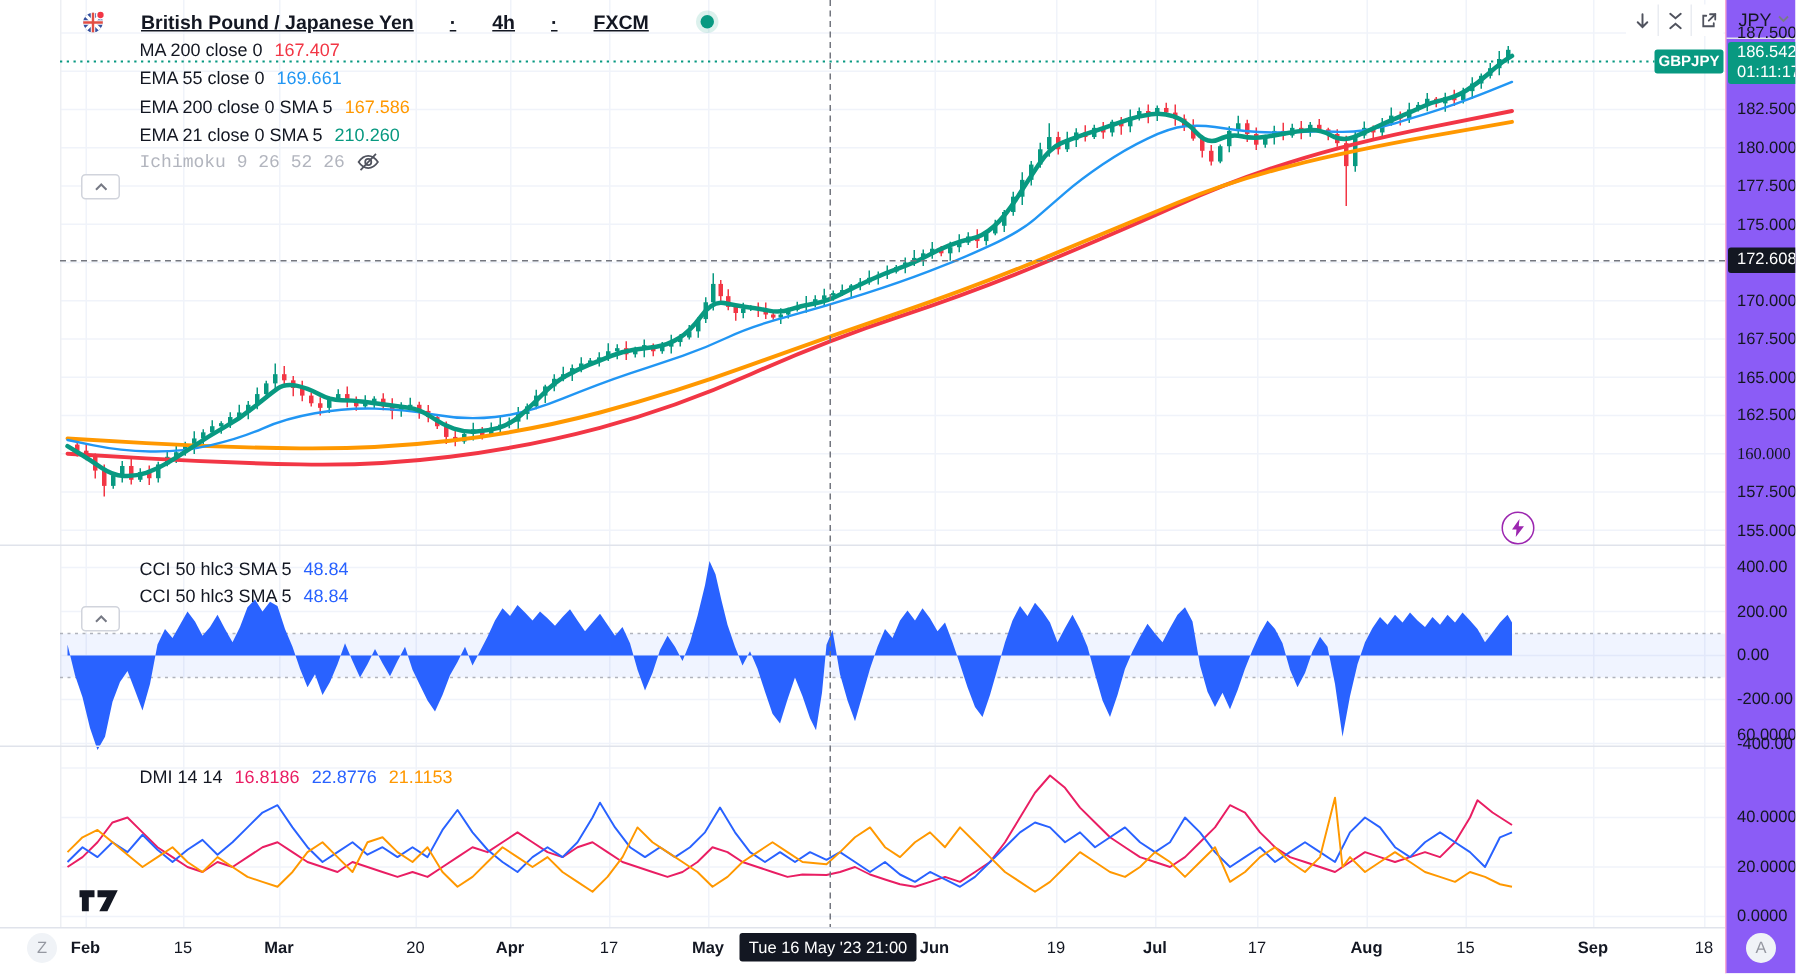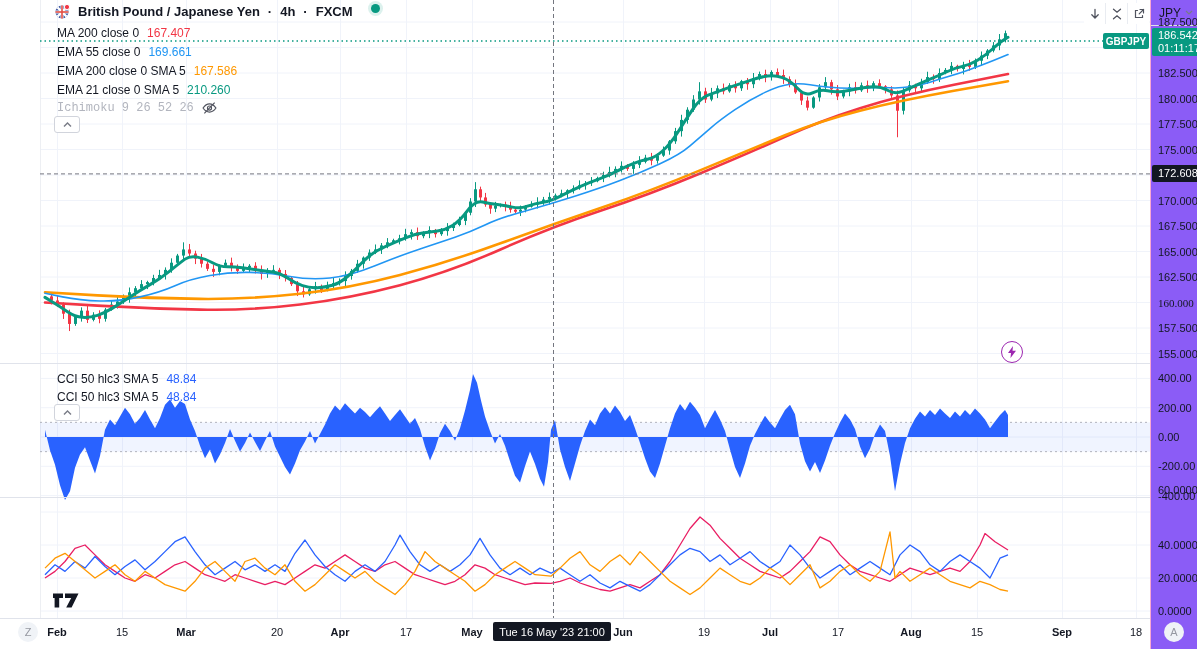--- a/index.html
+++ b/index.html
@@ -1,28 +1,28 @@
 <!DOCTYPE html>
 <html><head>
 <meta charset="utf-8">
 <style>
   html,body{margin:0;padding:0;background:#fff;}
   .app{position:relative;width:1197px;height:649px;background:#fff;overflow:hidden;
        font-family:"Liberation Sans","DejaVu Sans",sans-serif;color:#131722;-webkit-font-smoothing:antialiased;}
   #chart-svg{position:absolute;left:0;top:0;}
   
-  .hdr{position:absolute;left:55px;top:4px;display:flex;gap:8px;height:20px;z-index:5;}
+  .hdr{position:absolute;left:55px;top:4px;display:flex;align-items:center;gap:24px;height:20px;z-index:5;text-decoration:underline;}
   .hdr .title{font-size:13px;font-weight:700;}
   .hdr .sep{font-size:13px;font-weight:700;}
   .status-dot{width:9px;height:9px;border-radius:50%;background:#089981;box-shadow:0 0 0 3px rgba(8,153,129,.14);margin:0 8px 0 10px;}
   .ohlc{display:flex;gap:7px;font-size:12px;align-items:center;}
   .ohlc .lbl{color:#131722;}
   .ohlc .val{color:#089981;}
   
-  .ind-row{position:absolute;left:57px;display:flex;gap:8px;font-size:12px;align-items:center;height:16px;z-index:5;white-space:nowrap;}
+  .ind-row{position:absolute;left:57px;display:flex;gap:8px;font-size:12px;align-items:center;height:16px;z-index:5;white-space:nowrap;padding-left:36px;}
   .ind-row .muted{color:#b2b5be;}
   .collapse-btn{position:absolute;left:54px;width:24px;height:15px;border:1px solid #d1d4dc;border-radius:3px;
       background:#fff;display:flex;align-items:center;justify-content:center;z-index:5;cursor:pointer;}
   
   .axis-col{position:absolute;left:1150px;top:0;width:47px;height:649px;background:#8b5cf6;border-left:1px solid #f9a8d4;z-index:6;}
   .jpy-cell{position:absolute;left:0;top:0;width:47px;height:26px;border-bottom:1px solid #e0e3eb;display:flex;align-items:center;
       justify-content:space-between;padding:0 5px 0 8px;box-sizing:border-box;font-size:12px;cursor:pointer;}
   .alabel{position:absolute;left:7px;font-size:11px;color:#131722;white-space:nowrap;}
   .countdown-badge{position:absolute;left:1px;top:28px;width:45px;background:#089981;color:#fff;border-radius:2px;
       font-size:11px;line-height:13px;padding:1px 0 1px 6px;z-index:7;}
@@ -499,20 +499,26 @@
   <div class="ind-row" style="top:389px;">
     <span>CCI 50 hlc3 SMA 5</span>
     <span style="color: rgb(41, 98, 255);">48.84</span>
   </div>
   <div class="collapse-btn" style="top:404px;">
     <svg width="9" height="6" viewBox="0 0 9 6" fill="none" stroke="#787b86" stroke-width="1.4">
         <path d="M1 4.5 4.5 1 8 4.5"></path>
       </svg>
   </div>
 
+  <div class="ind-row" style="top:510px;">
+    <span>DMI 14 14</span>
+    <span style="color: rgb(233, 30, 99);">16.8186</span>
+    <span style="color: rgb(41, 98, 255);">22.8776</span>
+    <span style="color: rgb(255, 152, 0);">21.1153</span>
+  </div>
 
   <div class="flash-btn">
     <svg width="10" height="12" viewBox="0 0 10 12">
         <path d="M6 0 1 7h3L3.5 12 9 4.8H5.5Z" fill="#9c27b0"></path>
       </svg>
   </div>
 
   <div class="tv-logo">
     <svg width="28" height="17" viewBox="0 0 28 17">
       <path d="M1 1.5h10v4.6H7.2v9.4H2.6V6.1H1Z" fill="#131722"></path>

